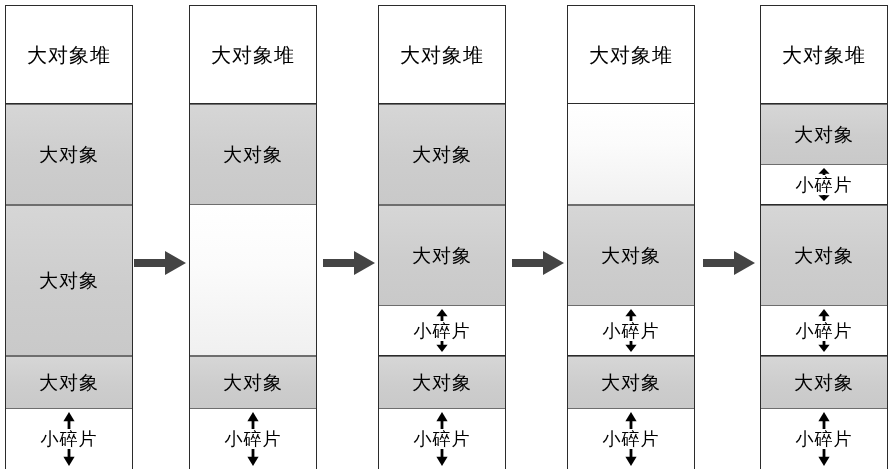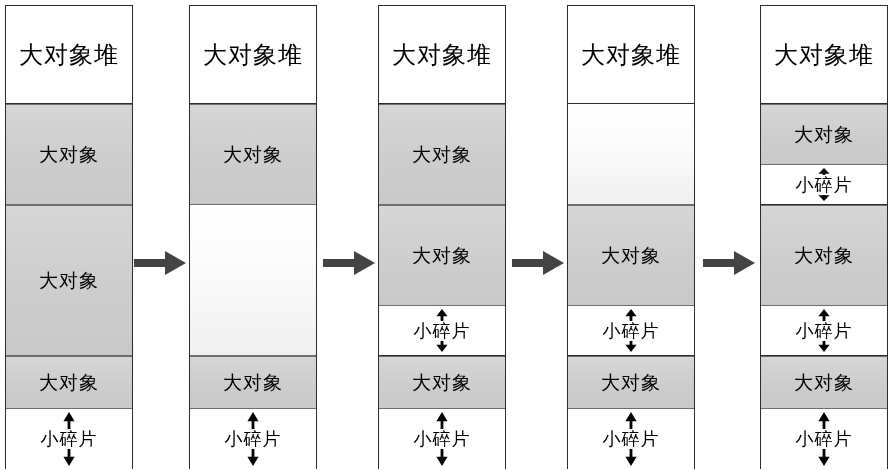--- a/index.html
+++ b/index.html
@@ -67,21 +67,21 @@
     position: relative;
     z-index: 3;
     color: #000000;
     font-family: "Liberation Serif", "DejaVu Serif", serif;
     font-size: 19px;
     line-height: 1;
     letter-spacing: 1px;
     white-space: nowrap;
   }
   .label-title {
-    font-size: 24px;
+    font-size: 20px;
   }
   .label-frag {
     font-size: 18px;
     background: #ffffff;
     padding: 1px 6px;
     text-align: center;
   }
 
   
   .vdbl {

